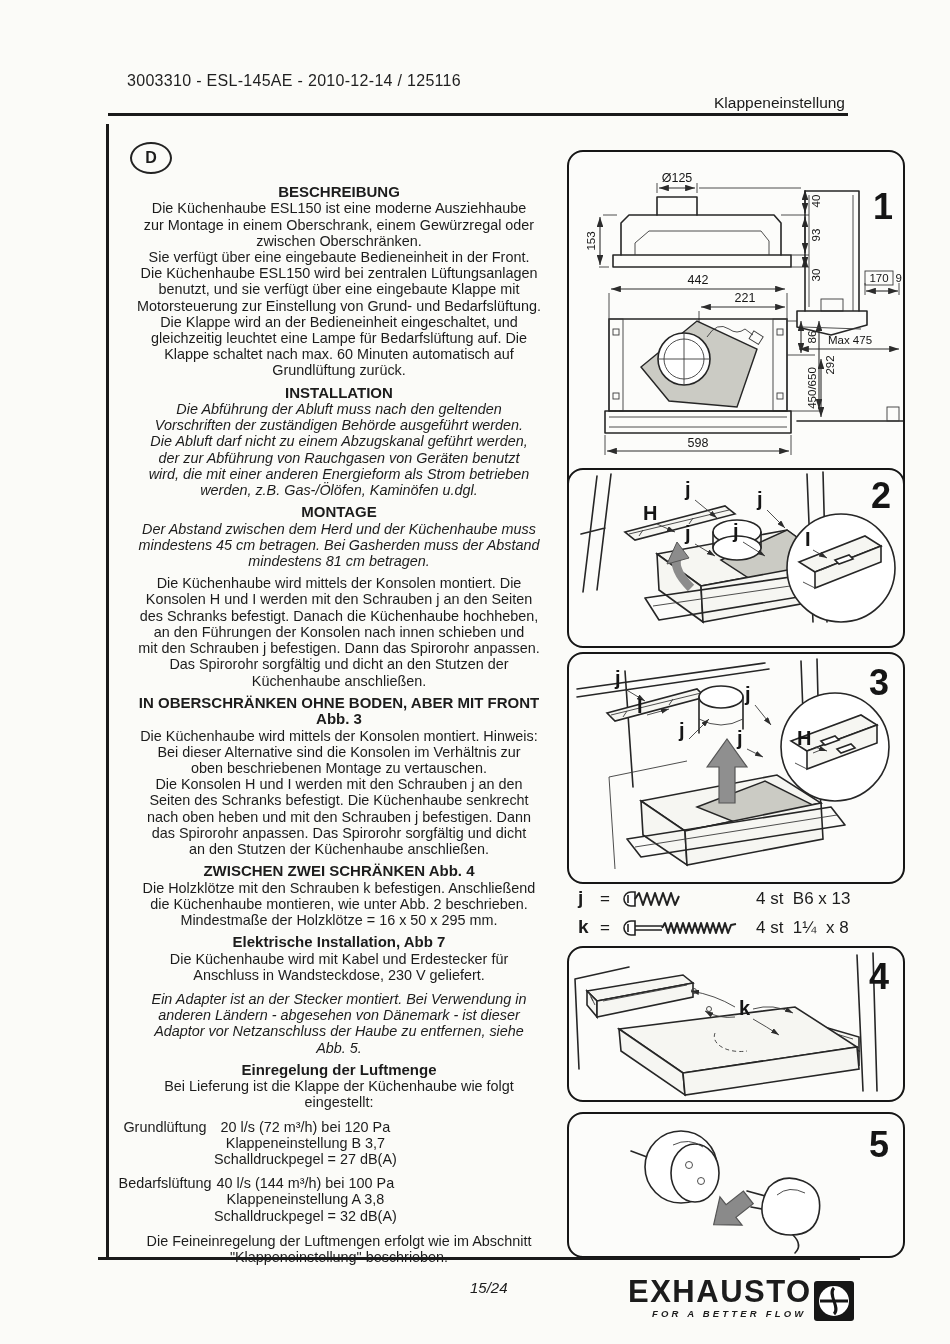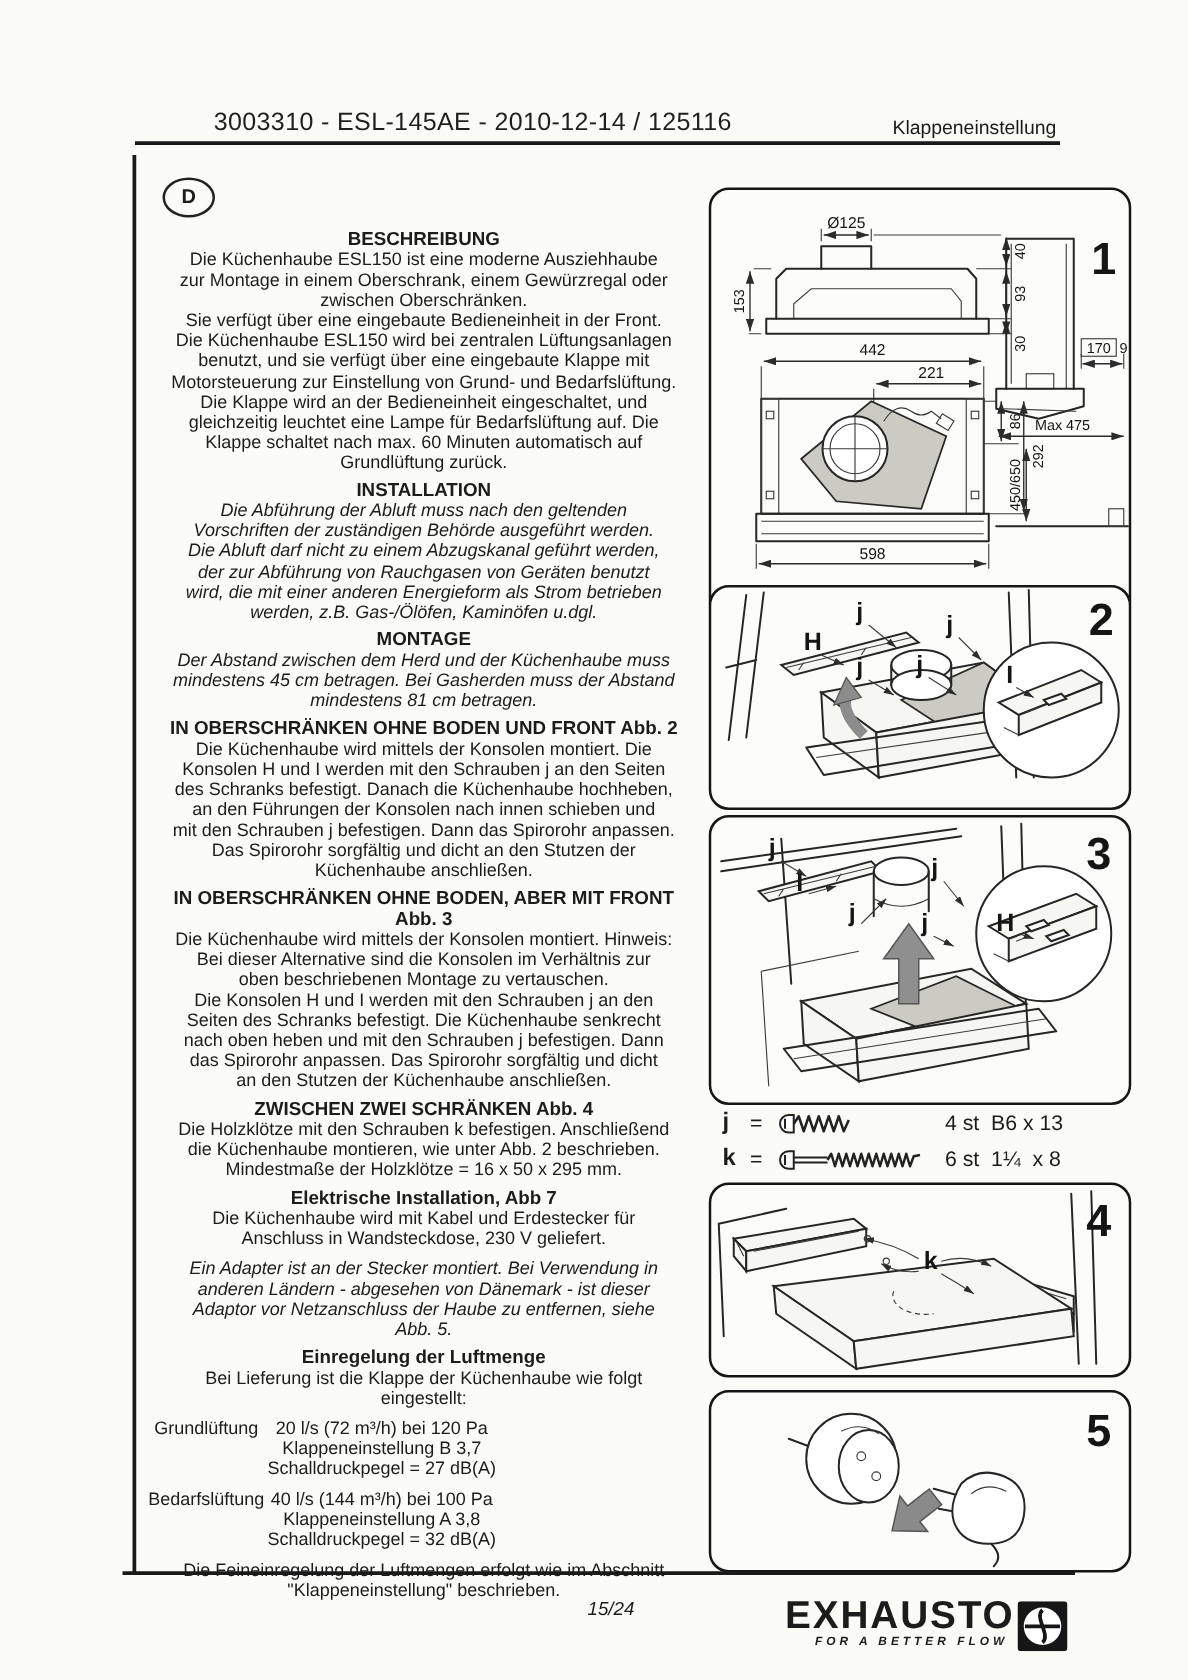--- a/index.html
+++ b/index.html
@@ -4,21 +4,21 @@
 <style>
   html,body{margin:0;padding:0;}
   body{
     width:950px;height:1344px;position:relative;
     background:#fbfbf8;color:#1c1c1c;
     font-family:"Liberation Sans", sans-serif;
     -webkit-font-smoothing:antialiased;overflow:hidden;
   }
   .abs{position:absolute;}
   
-  .doc-ref{left:127px;top:87px;font-size:20px;letter-spacing:.3px;color:#1f1f1f;margin-left:44px;}
+  .doc-ref{left:127px;top:72px;font-size:16px;letter-spacing:.3px;color:#1f1f1f;}
   .doc-title{left:0;top:94px;width:845px;text-align:right;font-size:15.5px;color:#1a1a1a;}
   .header-rule{left:108px;top:113px;width:740px;height:2.5px;background:#1a1a1a;}
   .left-border{left:106px;top:124px;width:3px;height:1136px;background:#1a1a1a;}
   .bottom-rule{left:98px;top:1257px;width:762px;height:3px;background:#1a1a1a;}
   
   .badge{left:130px;top:142px;width:38px;height:28px;border:2.5px solid #222;border-radius:50%;
     display:flex;align-items:center;justify-content:center;font-weight:bold;font-size:16px;}
   
   .text-col{left:116px;top:184px;width:446px;text-align:center;}
   .sec{margin-bottom:6px;}
@@ -102,21 +102,20 @@
   </div>
 
   <div class="sec">
     <h3>MONTAGE</h3>
     <div class="body italic">Der Abstand zwischen dem Herd und der Küchenhaube muss
 mindestens 45 cm betragen. Bei Gasherden muss der Abstand
 mindestens 81 cm betragen.</div>
   </div>
 
   <div class="sec">
-    <h3>IN OBERSCHRÄNKEN OHNE BODEN UND FRONT Abb. 2</h3>
     <div class="body">Die Küchenhaube wird mittels der Konsolen montiert. Die
 Konsolen H und I werden mit den Schrauben j an den Seiten
 des Schranks befestigt. Danach die Küchenhaube hochheben,
 an den Führungen der Konsolen nach innen schieben und
 mit den Schrauben j befestigen. Dann das Spirorohr anpassen.
 Das Spirorohr sorgfältig und dicht an den Stutzen der
 Küchenhaube anschließen.</div>
   </div>
 
   <div class="sec">
@@ -347,21 +346,21 @@
   </div>
   <div class="leg-row">
     <span class="leg-key">k</span>
     <span class="leg-eq">=</span>
     <svg class="leg-screw" width="128" height="18" viewBox="0 0 128 18">
       <path d="M9,2 a7,7 0 0 0 0,14 l4,0 0,-14 Z" fill="#fff" stroke="#222" stroke-width="1.6"></path>
       <path d="M6,5 L6,13" stroke="#222" stroke-width="1.6" fill="none"></path>
       <path d="M13,7 L40,7 M13,11 L40,11" stroke="#222" stroke-width="1.6" fill="none"></path>
       <path d="M40,9 l3,-5 3,10 3,-10 3,10 3,-10 3,10 3,-10 3,10 3,-10 3,10 3,-10 3,10 3,-10 3,10 3,-10 3,10 3,-10 3,10 3,-10 3,10 3,-10 3,10 3,-8 5,-1" stroke="#222" stroke-width="2" fill="none" stroke-linejoin="round"></path>
     </svg>
-    <span class="leg-spec">6 st  1¼  x 8</span>
+    <span class="leg-spec">4 st  1¼  x 8</span>
   </div>
 </div>
 
 <div class="abs panel p4">
   <svg viewBox="0 0 334 150">
     <defs>
       <marker id="a4" markerWidth="9" markerHeight="6" refX="9" refY="3" orient="auto">
         <path d="M0,0 L9,3 L0,6 Z" fill="#2c2c2c"></path>
       </marker>
     </defs>

